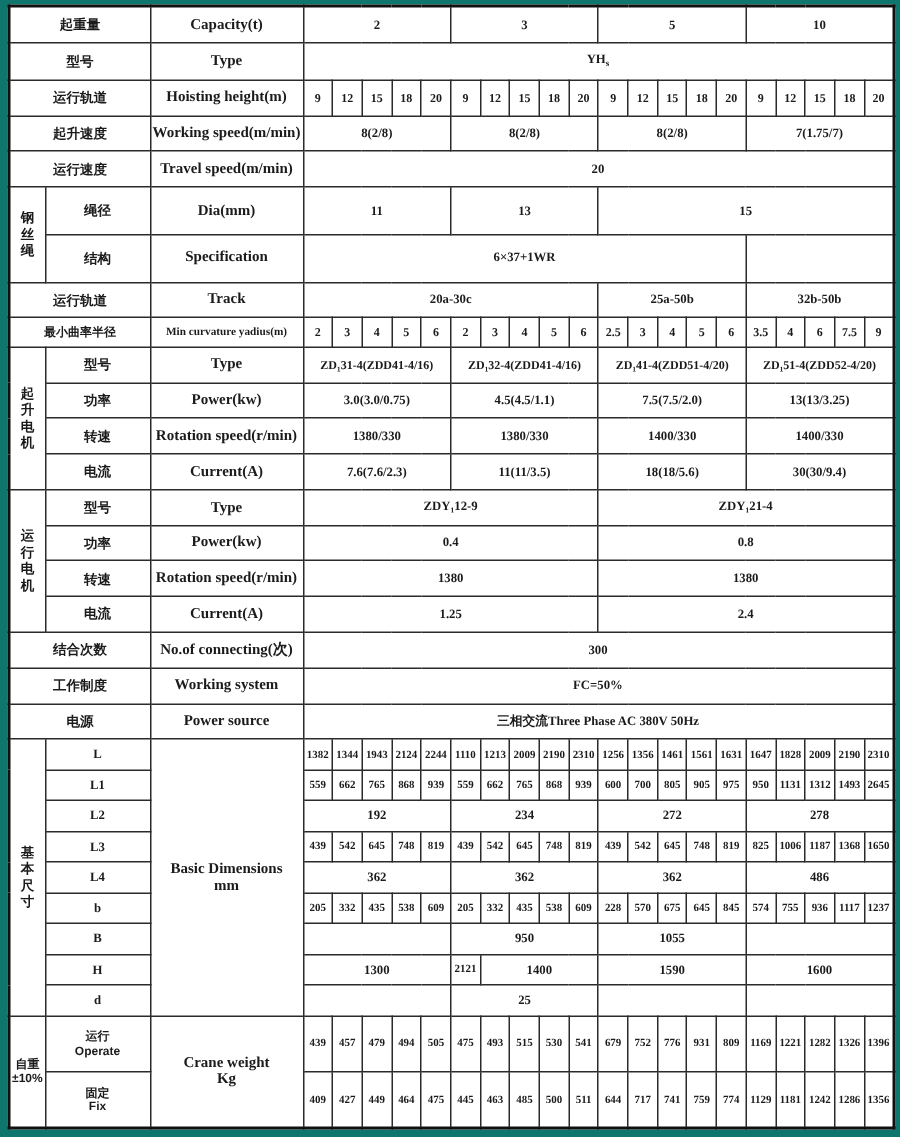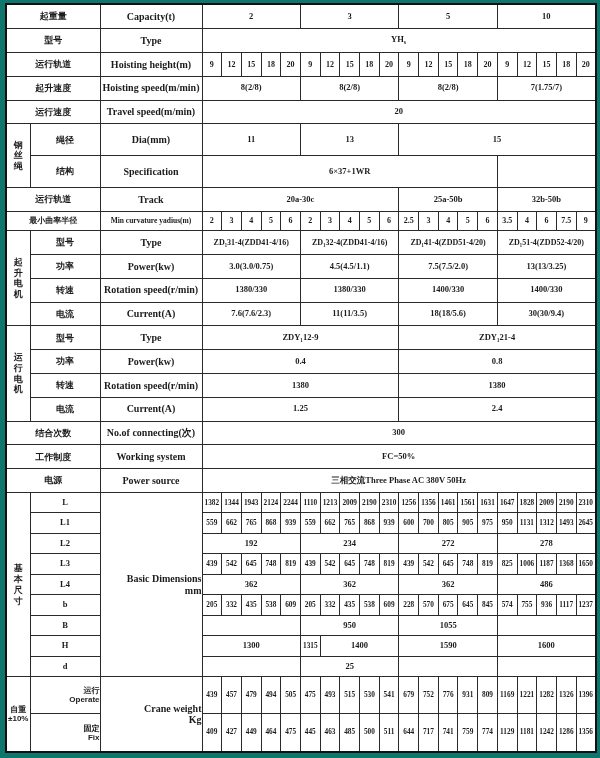--- a/index.html
+++ b/index.html
@@ -5,21 +5,21 @@
   html,body{margin:0;padding:0;background:#f4f4f2;}
   .page{width:600px;height:758px;background:#0f766e;box-sizing:border-box;padding:3px 5px 3px 5px;}
   table.t{border-collapse:collapse;table-layout:fixed;width:590px;height:750px;background:#fff;}
   td{border:1px solid #2a2a2a;text-align:center;vertical-align:middle;padding:0;overflow:hidden;
      color:#1b1b1b;font-family:"Liberation Serif","DejaVu Serif",serif;font-weight:bold;font-size:8.5px;line-height:1.15;}
   table.t{border:2px solid #111;}
   .cn{font-family:"Liberation Sans","DejaVu Sans",sans-serif;font-size:9px;}
   .en{font-size:10px;letter-spacing:0;}
   .sm{font-size:7.3px;}
   .md{font-size:8px;}
-  .pre{white-space:pre-line;text-align:right;}
+  .pre{white-space:pre-line;}
   .grp{white-space:pre-line;font-family:"Liberation Sans","DejaVu Sans",sans-serif;font-size:9px;line-height:1.2;}
   sub{font-size:6px;vertical-align:-2px;}
 </style>
 </head>
 <body>
 
 <div class="page">
 <table class="t">
 <colgroup>
 <col style="width:24px">
@@ -64,21 +64,21 @@
           <td class="md">20</td>
           <td class="md">9</td>
           <td class="md">12</td>
           <td class="md">15</td>
           <td class="md">18</td>
           <td class="md">20</td>
 </tr>
 
 <tr>
 <td class="cn" colspan="2">起升速度</td>
-<td class="en">Hoisting speed(m/min)</td>
+<td class="en">Working speed(m/min)</td>
 <td colspan="5">8(2/8)</td>
 <td colspan="5">8(2/8)</td>
 <td colspan="5">8(2/8)</td>
 <td colspan="5">7(1.75/7)</td>
 </tr>
 
 <tr>
 <td class="cn" colspan="2">运行速度</td>
 <td class="en">Travel speed(m/min)</td>
 <td colspan="20">20</td>
@@ -341,21 +341,21 @@
 <td>B</td>
 <td colspan="5"></td>
 <td colspan="5">950</td>
 <td colspan="5">1055</td>
 <td colspan="5"></td>
 </tr>
 
 <tr>
 <td>H</td>
 <td colspan="5">1300</td>
-<td colspan="1" class="sm">1315</td>
+<td colspan="1" class="sm">2121</td>
 <td colspan="4">1400</td>
 <td colspan="5">1590</td>
 <td colspan="5">1600</td>
 </tr>
 
 <tr>
 <td>d</td>
 <td colspan="5"></td>
 <td colspan="5">25</td>
 <td colspan="5"></td>

